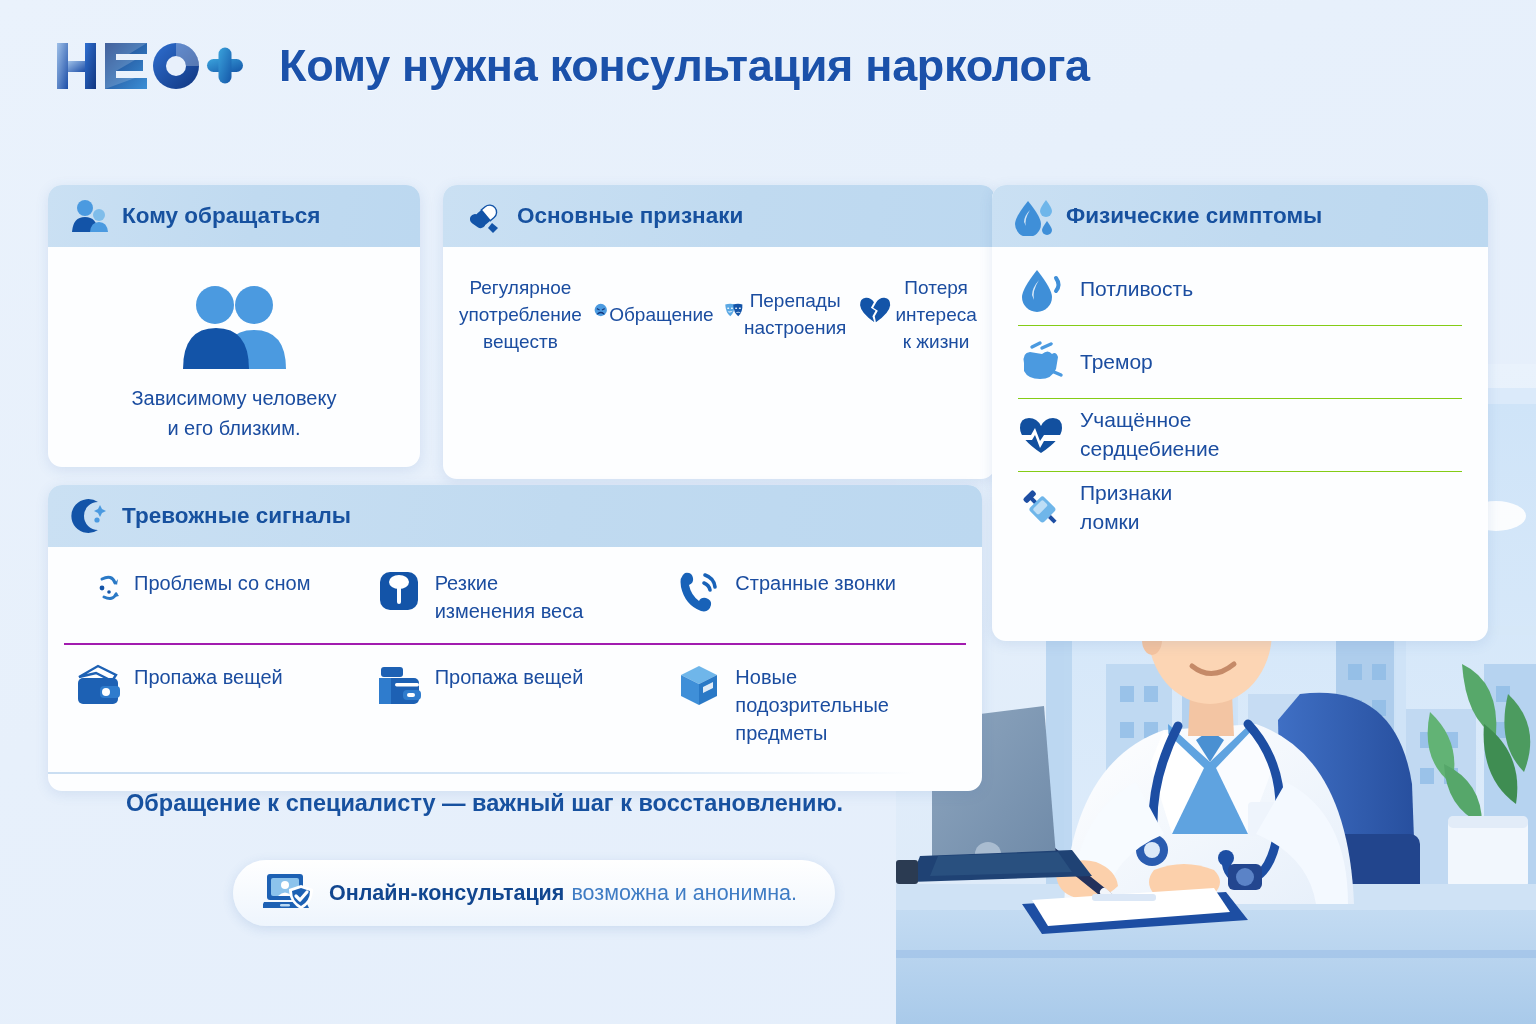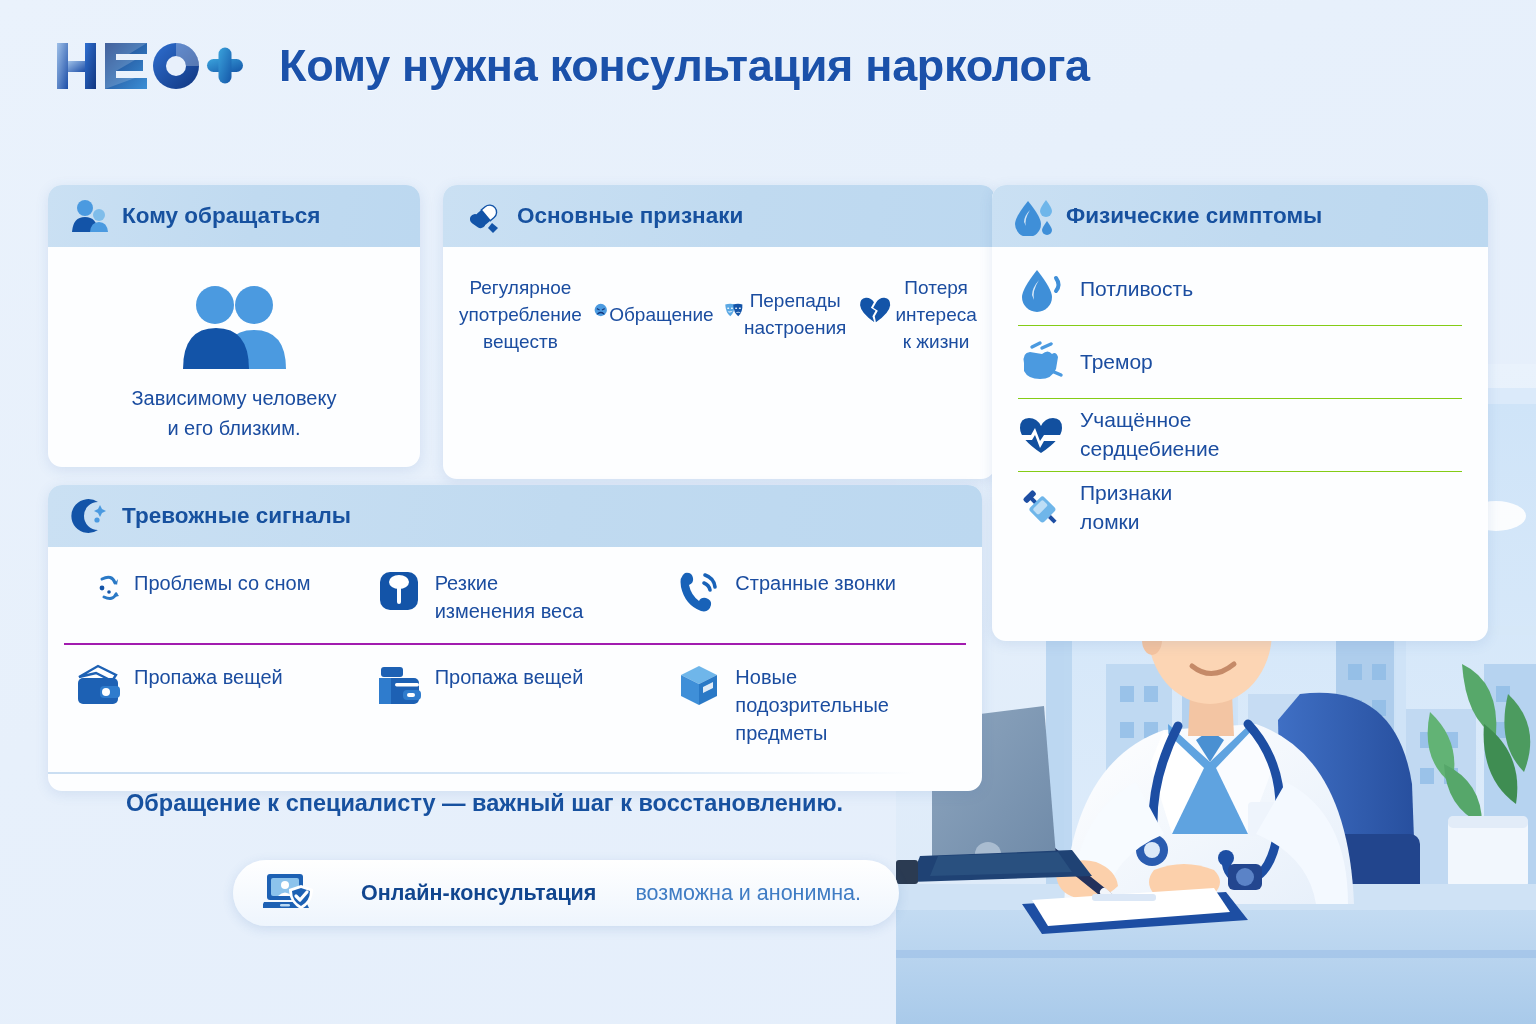--- a/index.html
+++ b/index.html
@@ -49,21 +49,21 @@
   .alert-cell.norule{border-bottom:none;}
   .alert-cell .aico{width:48px;height:48px;flex:none;margin-right:12px;margin-top:2px;}
   .alert-cell .alab{font-size:20px;line-height:1.4;color:#1b4da0;padding-top:4px;}
   
   #footer-rule{position:absolute;left:48px;top:772px;width:866px;height:2px;
                background:linear-gradient(90deg,#cadef2,#d9e8f7 70%,rgba(220,235,250,0));z-index:5;}
   #footer-note{position:absolute;left:126px;top:790px;z-index:5;font-size:23.5px;font-weight:bold;color:#17519f;white-space:nowrap;}
   
   #pill{position:absolute;left:233px;top:860px;height:66px;z-index:7;
         background:linear-gradient(180deg,#ffffff,#eef5fd);border-radius:33px;
-        box-shadow:0 3px 12px rgba(60,110,180,.16);display:flex;align-items:center;padding:0 38px 0 30px;gap:32px;}
+        box-shadow:0 3px 12px rgba(60,110,180,.16);display:flex;align-items:center;padding:0 38px 0 30px;}
   #pill .lico{width:52px;height:44px;flex:none;margin-right:14px;}
   #pill .t1{font-size:21.5px;font-weight:bold;color:#11468f;}
   #pill .t2{font-size:21.5px;color:#3f7cc4;margin-left:7px;}
 </style>
 </head>
 <body>
 
 <div id="illustration">
   <svg viewBox="0 0 640 660" width="640" height="660">
     <defs>

